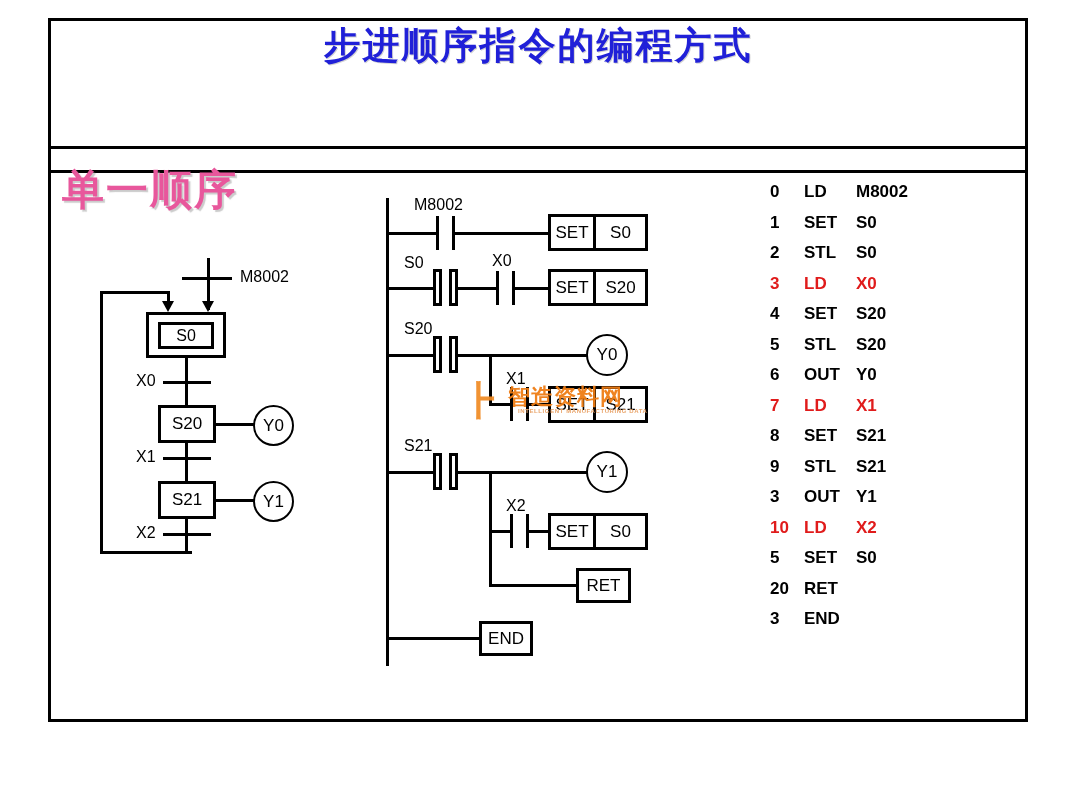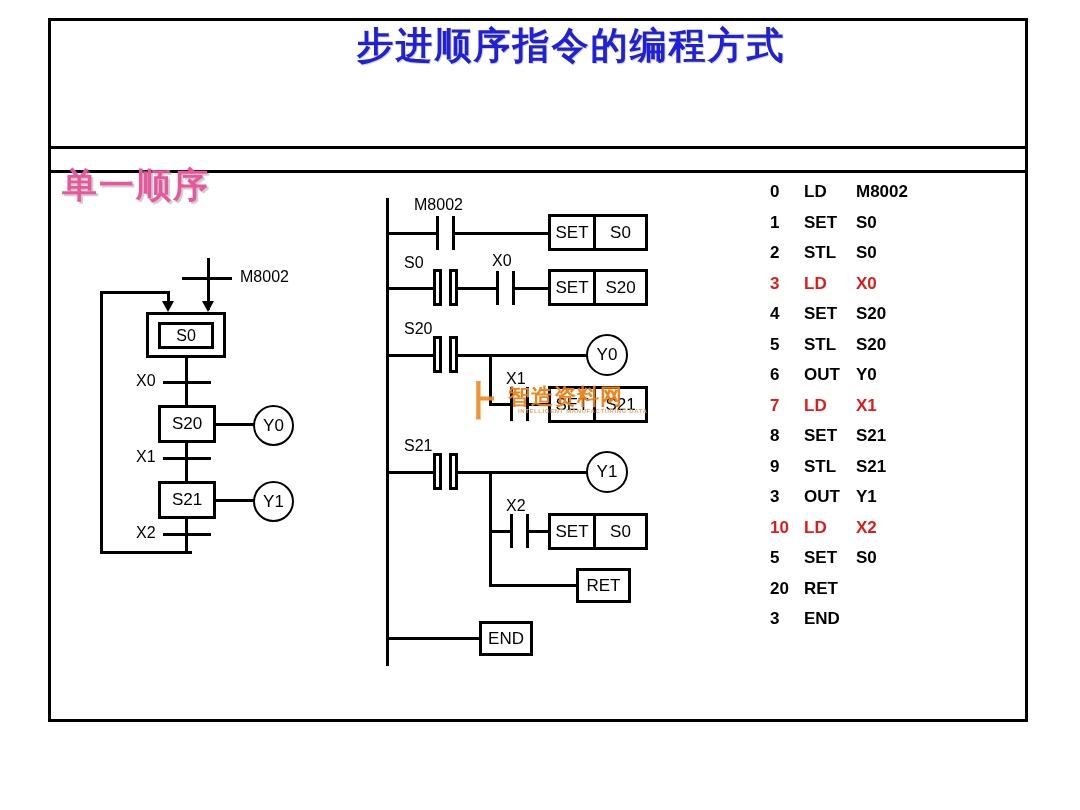--- a/index.html
+++ b/index.html
@@ -23,40 +23,39 @@
     border-top:3px solid #000;
   }
   .sub-rule{
     position:absolute;left:48px;top:170px;width:980px;height:0;
     border-top:3px solid #000;
   }
   
   .title-wrap{
     position:absolute;left:48px;top:22px;width:980px;
     text-align:center;
-    padding-left:33px;
   }
   .title-line1{
     font-family:"DejaVu Sans","Liberation Sans",sans-serif;
     font-size:37px;font-weight:bold;color:#2020d8;
     letter-spacing:2px;line-height:48px;
     font-style:normal;
     text-shadow:1px 1px 0 rgba(0,0,0,.18);
   }
   .title-line2{
     font-family:"DejaVu Serif","Liberation Serif",serif;
     font-size:38px;font-weight:bold;color:#e8441a;
     letter-spacing:1px;line-height:50px;
     text-shadow:1px 1px 0 rgba(0,0,0,.18);
   }
   
   .sec-label{
     position:absolute;left:62px;top:162px;
     font-family:"DejaVu Serif","Liberation Serif",serif;
-    font-size:35px;font-weight:bold;
+    font-size:42px;font-weight:bold;
     color:#e8579c;
     text-shadow:2px 2px 1px rgba(160,160,160,.55);
     letter-spacing:2px;
   }
 
   
   .ln{position:absolute;background:#000;}
   .hl{height:3px;}
   .vl{width:3px;}
   .box{

